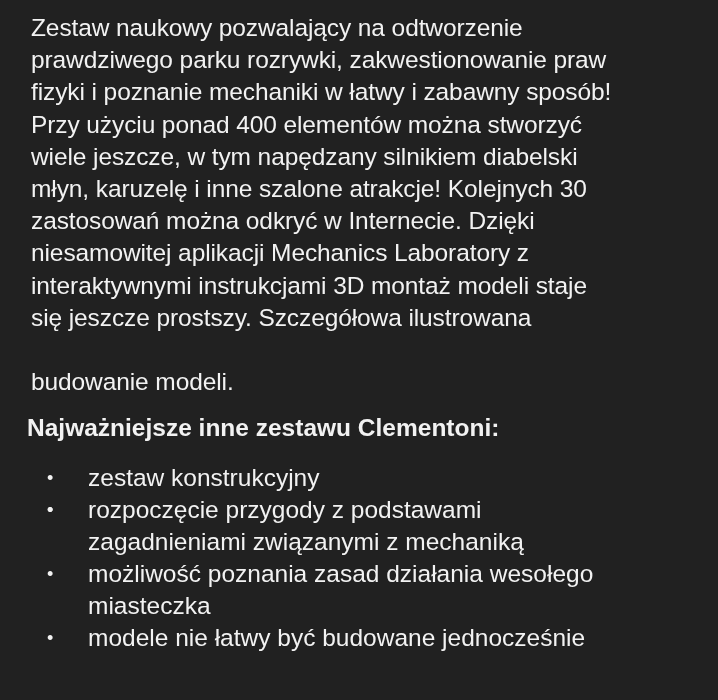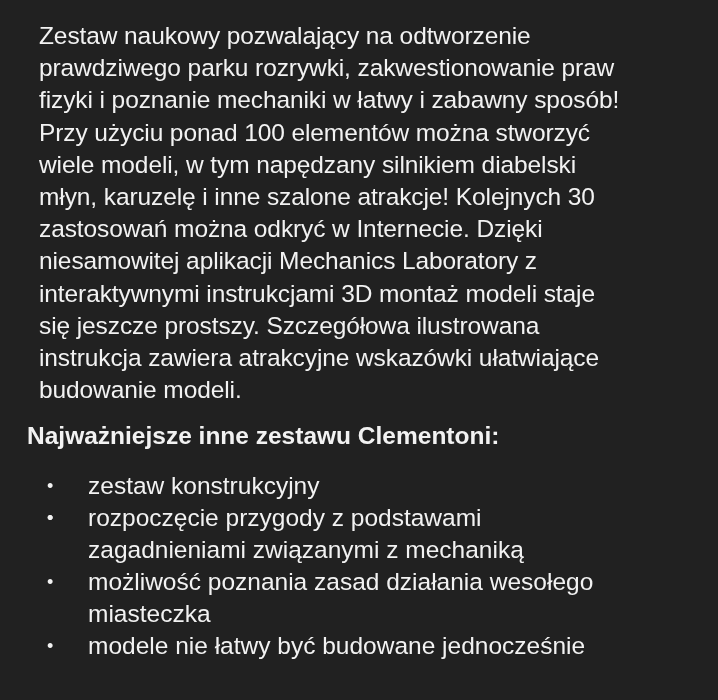--- a/index.html
+++ b/index.html
@@ -4,21 +4,21 @@
 <style>
   html, body { margin:0; padding:0; }
   body {
     width:718px; height:700px; overflow:hidden;
     background:#212121;
     color:#f2f2f2;
     font-family:"Liberation Sans", sans-serif;
   }
   .content { padding:8px 0 0 27px; width:690px; }
   .para {
-    font-size:24.5px; line-height:32.2px; margin:12px;
+    font-size:24.5px; line-height:32.2px; margin:4px;
     letter-spacing:-0.1px;
   }
   .heading {
     font-size:24.5px; font-weight:bold; line-height:32px;
     margin:14px 0 0 0;
   }
   ul.features {
     list-style:none; margin:18px 0 0 0; padding:0;
   }
   ul.features li {
@@ -30,28 +30,28 @@
   }
 </style>
 </head>
 <body>
 
 <div class="content">
   <p class="para">
     <span>Zestaw naukowy pozwalający na odtworzenie</span><br>
     <span>prawdziwego parku rozrywki, zakwestionowanie praw</span><br>
     <span>fizyki i poznanie mechaniki w łatwy i zabawny sposób!</span><br>
-    <span>Przy użyciu ponad 100 elementów można stworzyć</span><br>
-    <span>wiele modeli, w tym napędzany silnikiem diabelski</span><br>
+    <span>Przy użyciu ponad 400 elementów można stworzyć</span><br>
+    <span>wiele jeszcze, w tym napędzany silnikiem diabelski</span><br>
     <span>młyn, karuzelę i inne szalone atrakcje! Kolejnych 30</span><br>
     <span>zastosowań można odkryć w Internecie. Dzięki</span><br>
     <span>niesamowitej aplikacji Mechanics Laboratory z</span><br>
     <span>interaktywnymi instrukcjami 3D montaż modeli staje</span><br>
     <span>się jeszcze prostszy. Szczegółowa ilustrowana</span><br>
-    <span>instrukcja zawiera atrakcyjne wskazówki ułatwiające</span><br>
+    <br>
     <span>budowanie modeli.</span>
   </p>
 
   <h3 class="heading">Najważniejsze inne zestawu Clementoni:</h3>
 
   <ul class="features">
     <li>
       <span class="bullet">•</span>
       <span>zestaw konstrukcyjny</span>
     </li>

